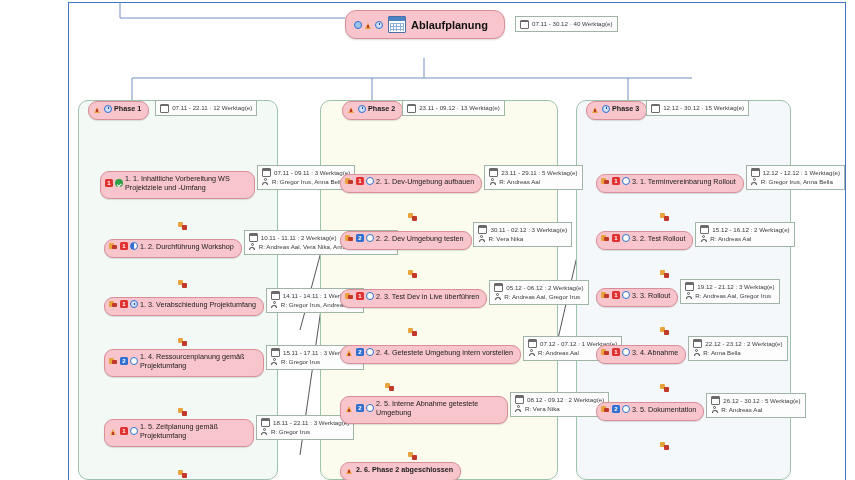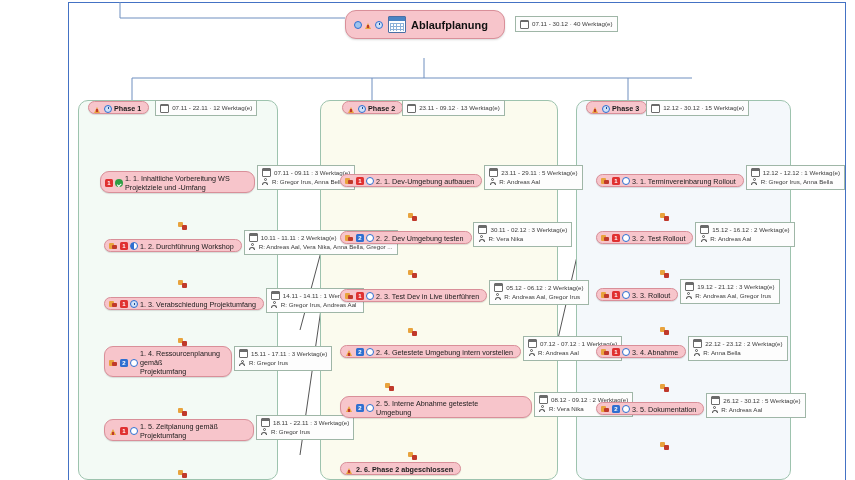--- a/index.html
+++ b/index.html
@@ -26,21 +26,21 @@
   
   svg.links{position:absolute;left:0;top:0;width:855px;height:480px;pointer-events:none;}
 
   
   .node{position:absolute;}
   .cap{
     display:inline-flex;align-items:center;gap:2px;
     background:#f7c5cb;
     border:1px solid #d98f99;
     border-radius:9px;
-    padding:2px 7px 0 4px;
+    padding:2px 7px 6px 4px;
     box-sizing:border-box;
     line-height:1.25;
     font-size:7.2px;
     color:#1a1a1a;
     box-shadow:0 1px 1px rgba(0,0,0,.12);
   }
   .cap .title{white-space:pre-line;}
   .phase-cap{font-weight:bold;}
   .ms-cap{font-weight:bold;}
   .info{
@@ -319,21 +319,21 @@
         </span>
       <span class="row">
           <span class="ico ico-person"></span>
       <span>R: Gregor Irus, Andreas Aal</span>
         </span>
     </div>
   </div>
   <div class="chainglyph" style="left:178px;top:338px;"></div>
 
   <div class="node" style="left:104px;top:346px;">
-    <div class="cap" style="width:128px;">
+    <div class="cap" style="width:160px;">
       <span class="ico ico-res"></span>
       <span class="ico ico-prio prio-2">2</span>
       <span class="ico ico-ring"></span>
       <span class="title">1. 4. Ressourcenplanung gemäß
 Projektumfang</span>
     </div>
     <div class="info">
       <span class="row">
           <span class="ico ico-cal"></span>
       <span>15.11 - 17.11 : 3 Werktag(e)</span>
@@ -455,21 +455,21 @@
         </span>
       <span class="row">
           <span class="ico ico-person"></span>
       <span>R: Andreas Aal</span>
         </span>
     </div>
   </div>
   <div class="chainglyph" style="left:385px;top:383px;"></div>
 
   <div class="node" style="left:340px;top:393px;">
-    <div class="cap" style="width:192px;">
+    <div class="cap" style="width:168px;">
       <span class="ico ico-alarm"></span>
       <span class="ico ico-prio prio-2">2</span>
       <span class="ico ico-ring"></span>
       <span class="title">2. 5. Interne Abnahme getestete
 Umgebung</span>
     </div>
     <div class="info">
       <span class="row">
           <span class="ico ico-cal"></span>
       <span>08.12 - 09.12 : 2 Werktag(e)</span>

